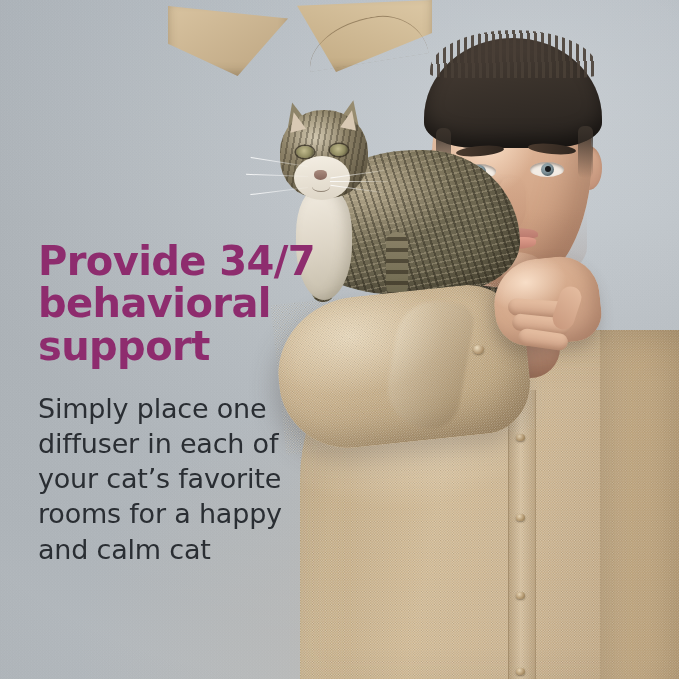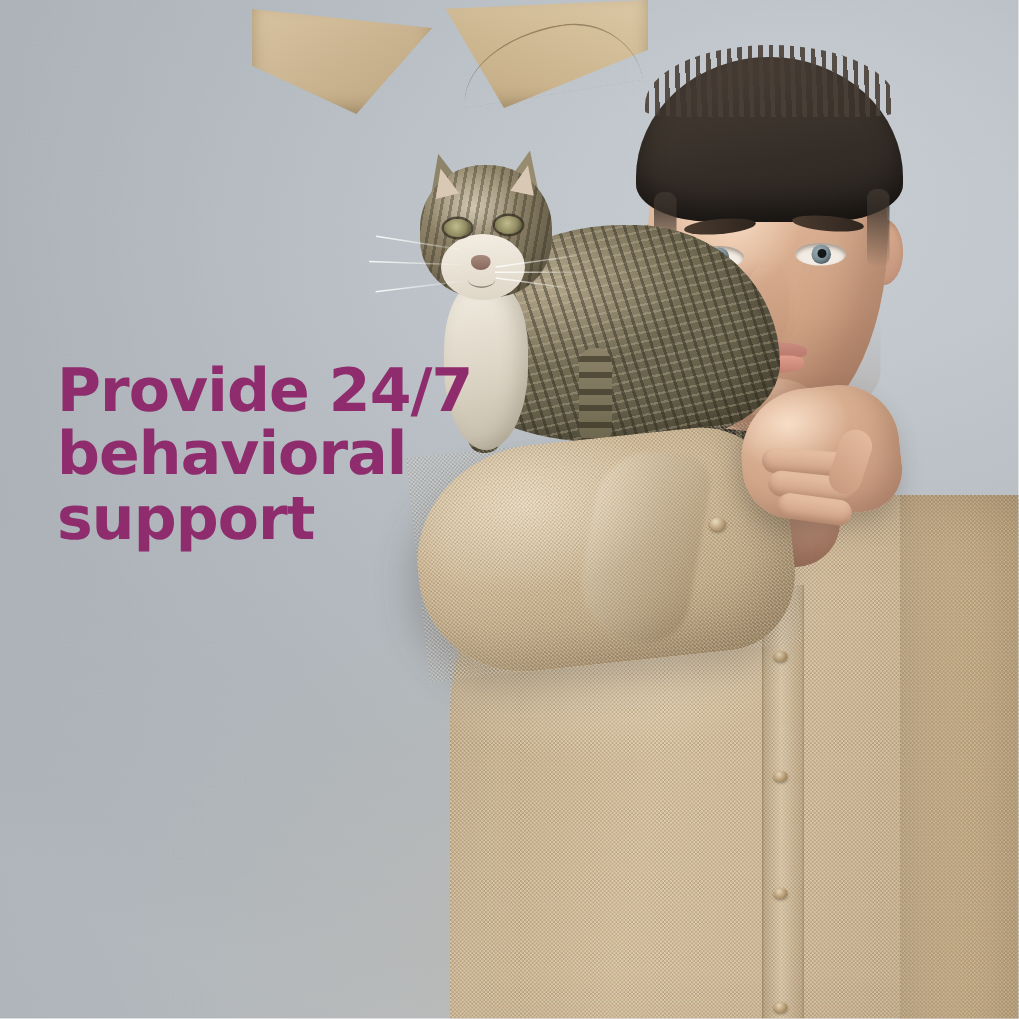--- a/index.html
+++ b/index.html
@@ -389,18 +389,23 @@
     <div class="cuff-btn"></div>
 
     <div class="hand"></div>
     <div class="finger f1"></div>
     <div class="finger f2"></div>
     <div class="finger f3"></div>
     <div class="thumb"></div>
   </div>
 
   <div class="copy">
-    <h1 class="headline">Provide 24/7
+    <h1 class="headline">Provide 34/7
 behavioral
 support</h1>
+    <p class="subcopy">Simply place one
+diffuser in each of
+your cat’s favorite
+rooms for a happy
+and calm cat</p>
   </div>
 
 </div>
 
 </body></html>

